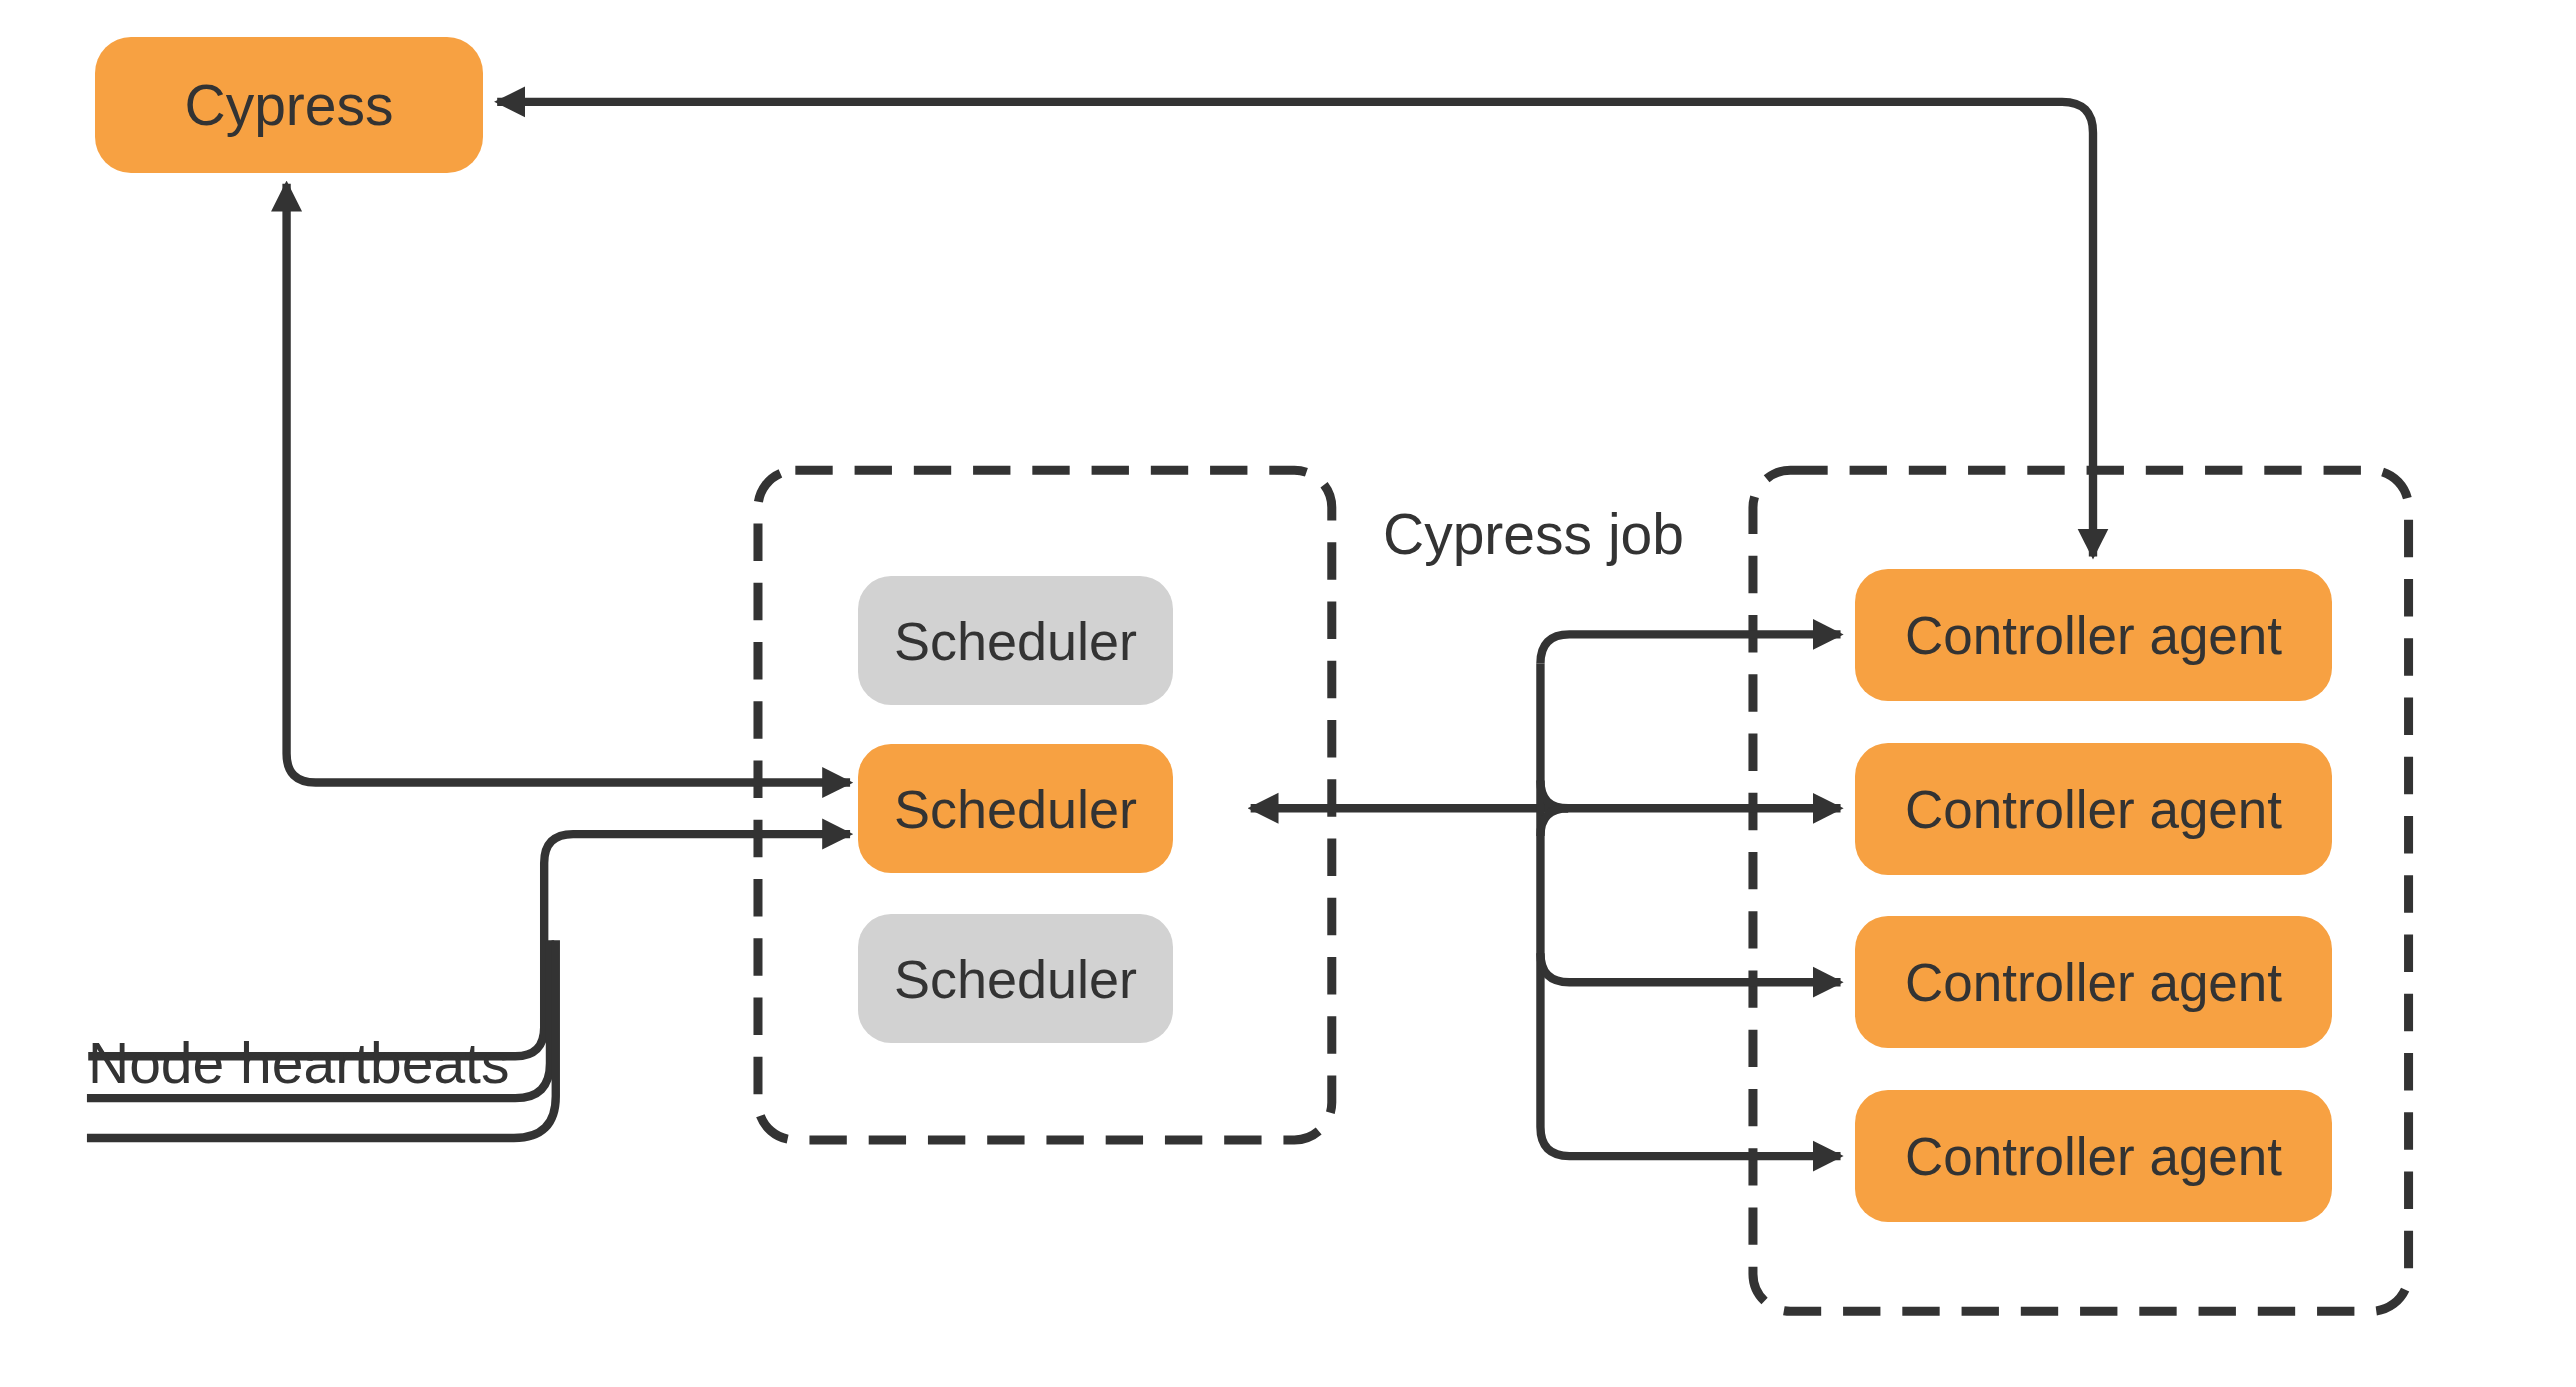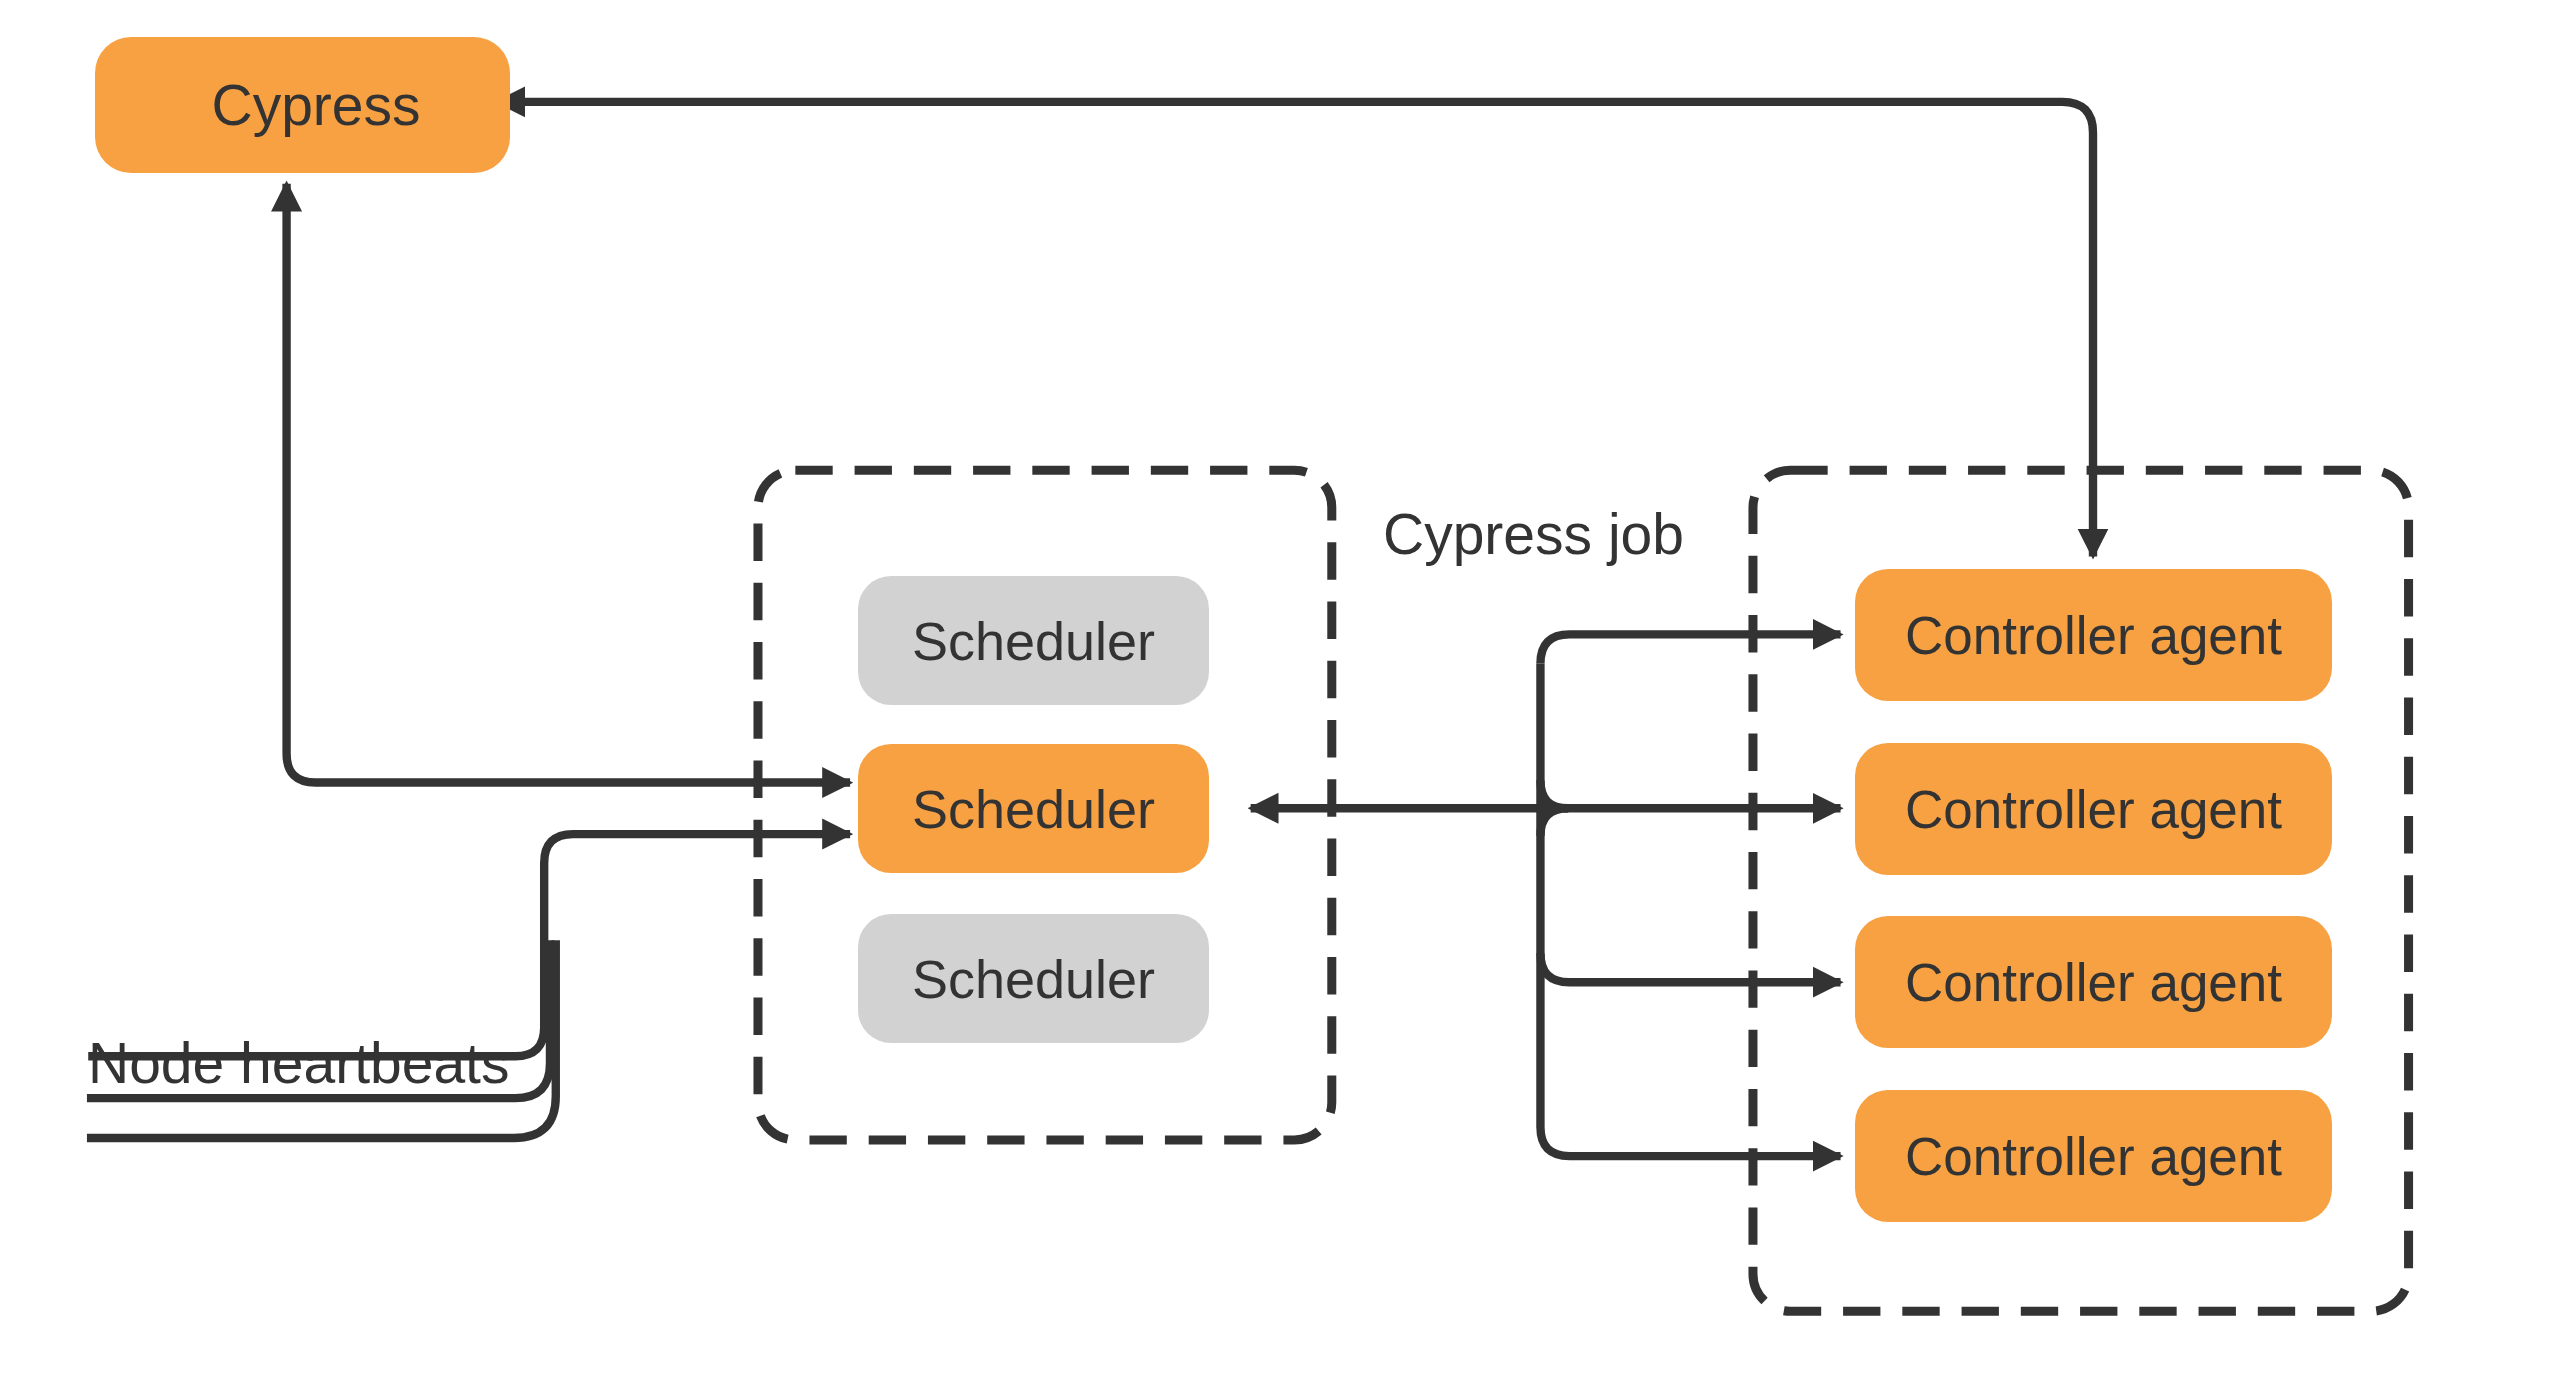--- a/index.html
+++ b/index.html
@@ -20,22 +20,22 @@
   .box{
     position:absolute;
     display:flex;align-items:center;justify-content:center;
     border-radius:33px;
     color:var(--line);
     font-size:54px;line-height:1;
     white-space:nowrap;
   }
   .box.orange{background:var(--accent);}
   .box.gray{background:var(--muted);}
-  .cypress{left:95px;top:37px;width:388px;height:136px;border-radius:36px;font-size:57px;padding-left:27px;}
-  .sched{left:858px;width:351px;height:129px;}
+  .cypress{left:95px;top:37px;width:388px;height:136px;border-radius:36px;font-size:57px;}
+  .sched{left:858px;width:315px;height:129px;}
   .sched.s1{top:576px;}
   .sched.s2{top:744px;}
   .sched.s3{top:914px;}
   .agent{left:1855px;width:477px;height:132px;font-size:53px;}
   .agent.a1{top:569px;}
   .agent.a2{top:743px;}
   .agent.a3{top:916px;}
   .agent.a4{top:1090px;}
   .note{
     position:absolute;

